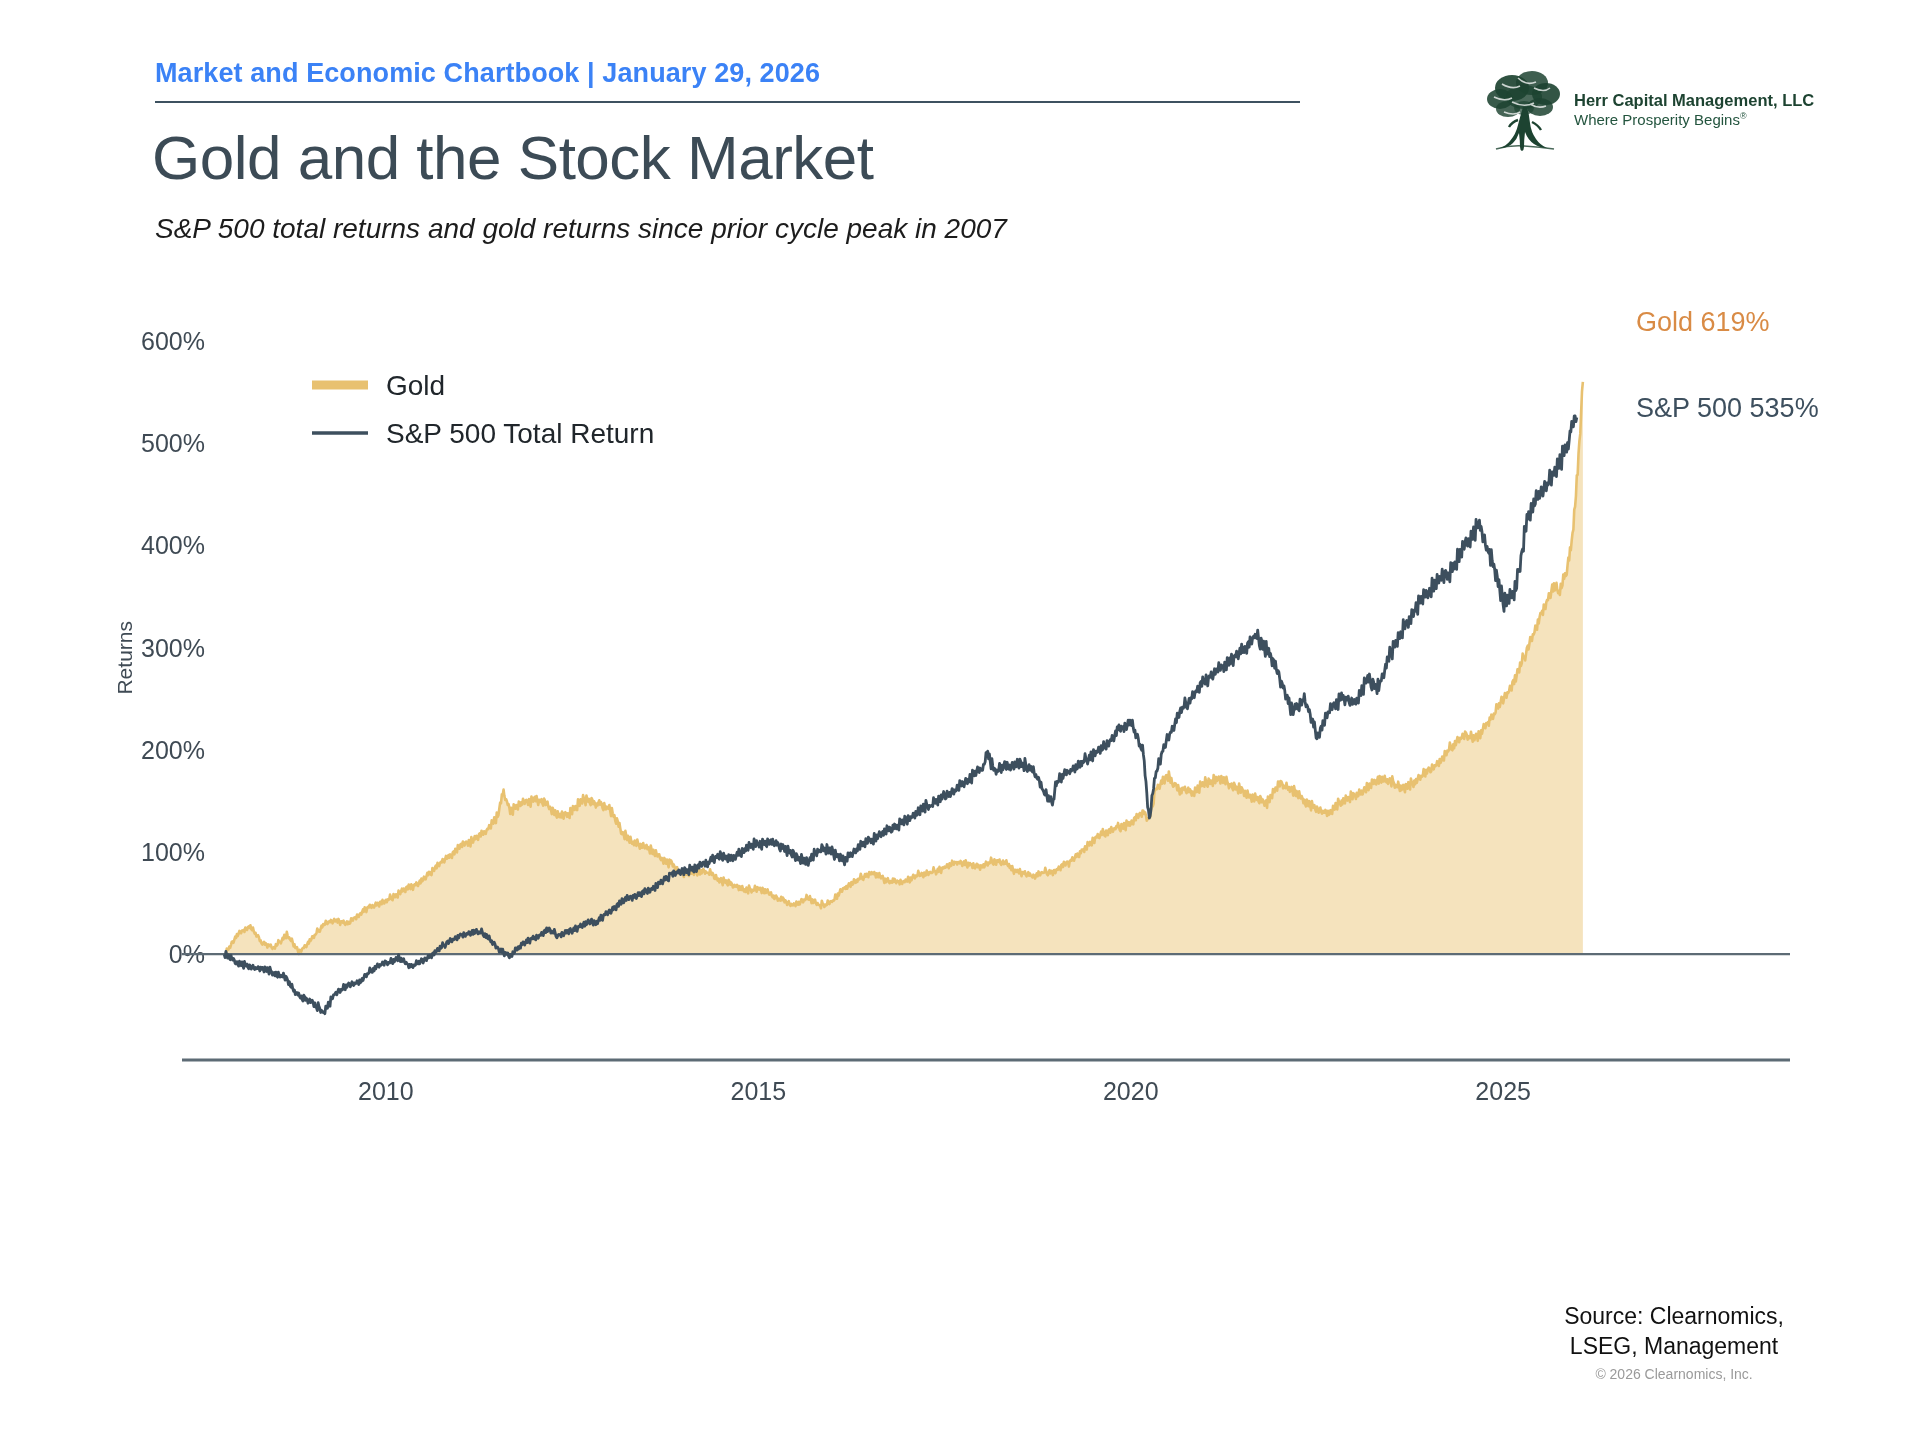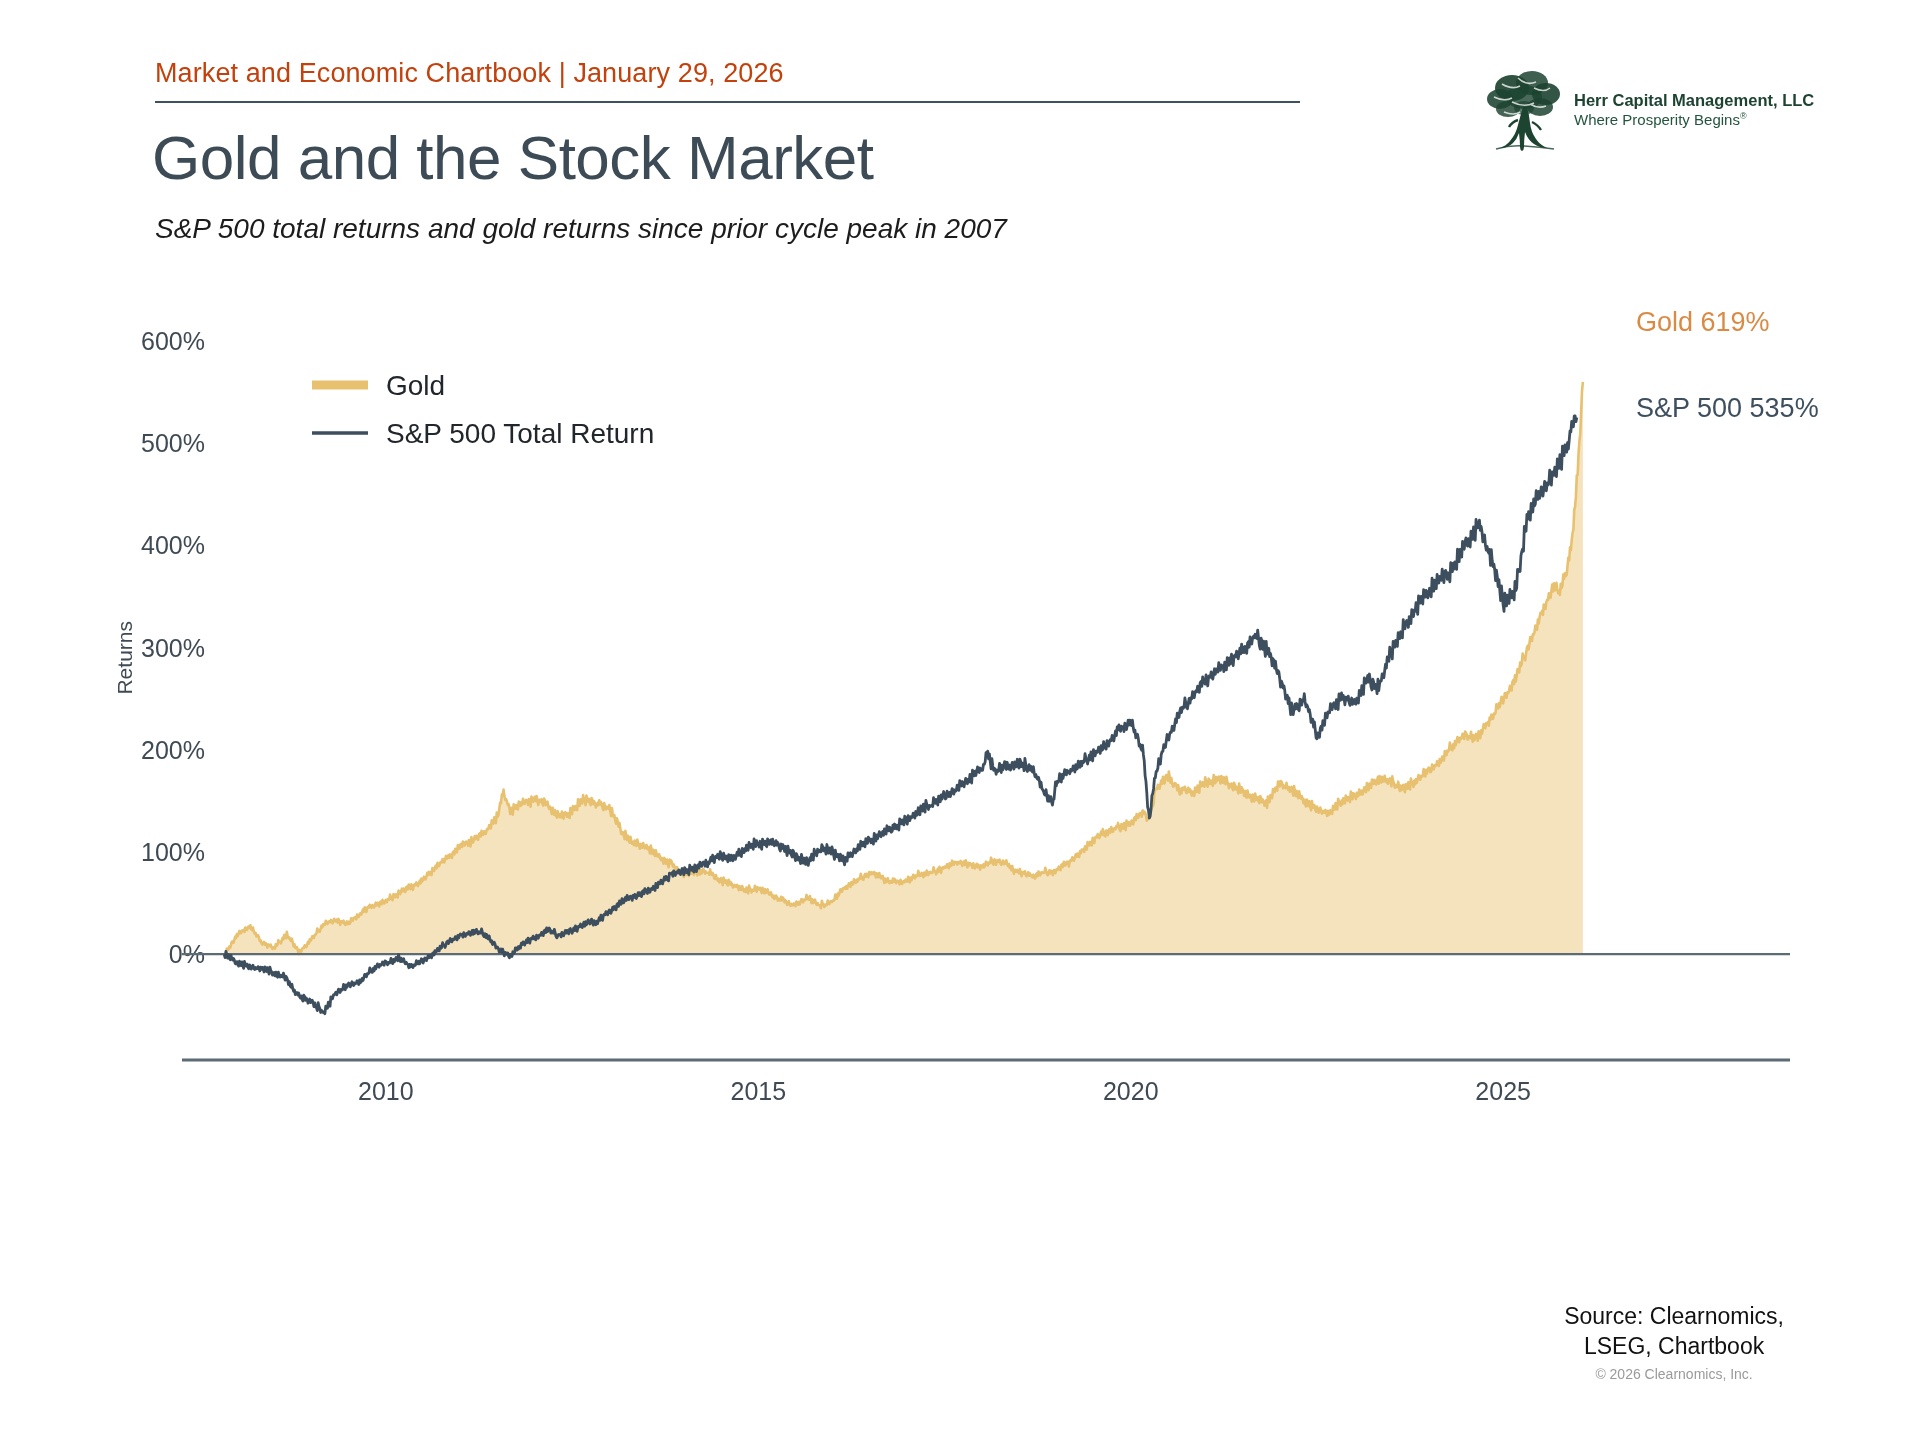--- a/index.html
+++ b/index.html
@@ -19,22 +19,22 @@
 
   
   #header-bar {
     position: absolute;
     left: 155px;
     top: 58px;
     width: 1145px;
   }
   #chartbook-line {
     font-size: 27px;
-    font-weight: 400;
-    color: #c2410c;
+    font-weight: 700;
+    color: #3b82f6;
     letter-spacing: 0.1px;
     white-space: nowrap;
     font-stretch: condensed;
   }
   #header-rule {
     margin-top: 12px;
     height: 2px;
     background: #3d5160;
     width: 1145px;
   }
@@ -230,15 +230,15 @@
         <text x="1636" y="31.466666666666697" fill="#d98b45" class="series-annotation">Gold 619%</text>
         <text x="1636" y="117.33333333333337" fill="#3d4f5e" class="series-annotation">S&amp;P 500 535%</text>
       </g>
 
     <text id="chart-footnote" class="footnote-text" text-anchor="end" x="1770" y="908">Latest data point is Jan 28, 2026</text>
   </svg>
 </div>
 
 <div id="footer-block">
   <div class="source-line">Source: Clearnomics,</div>
-  <div class="source-line">LSEG, Chartbook</div>
+  <div class="source-line">LSEG, Management</div>
   <div id="copyright-line">© 2026 Clearnomics, Inc.</div>
 </div>
 
 </body></html>

